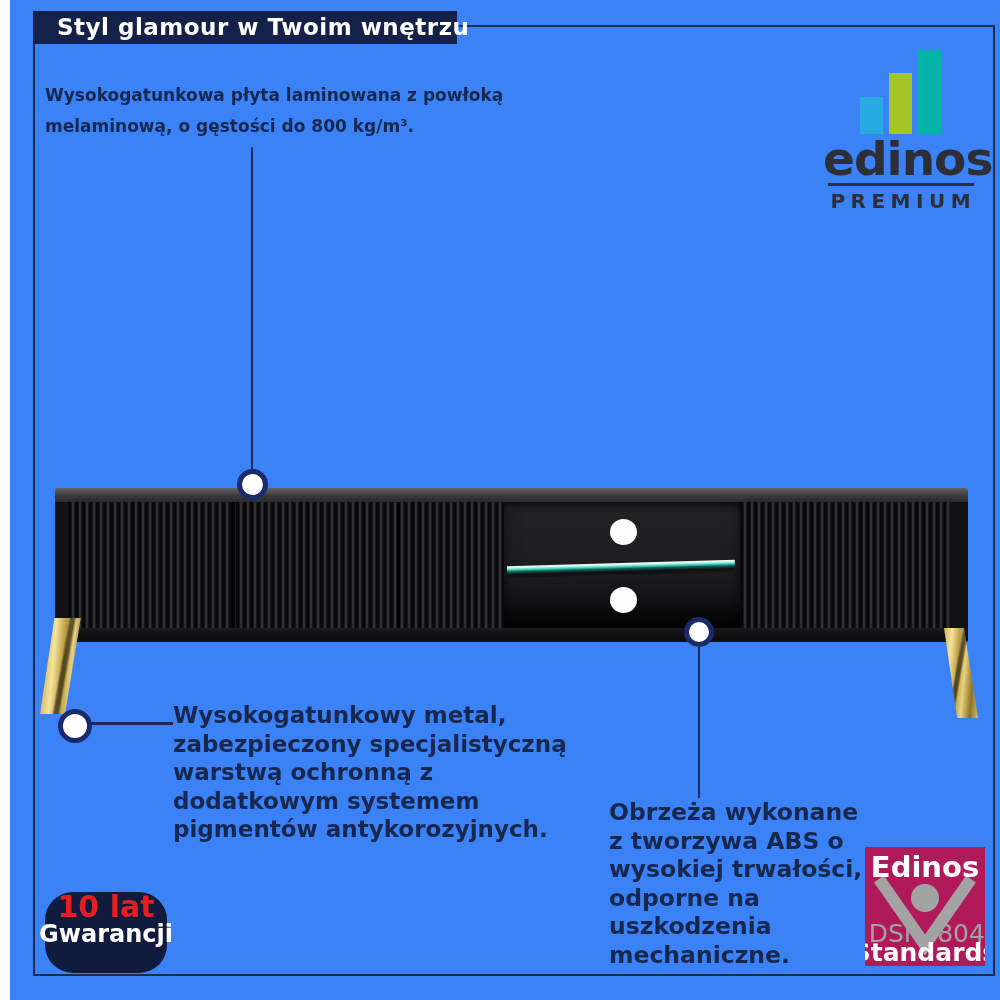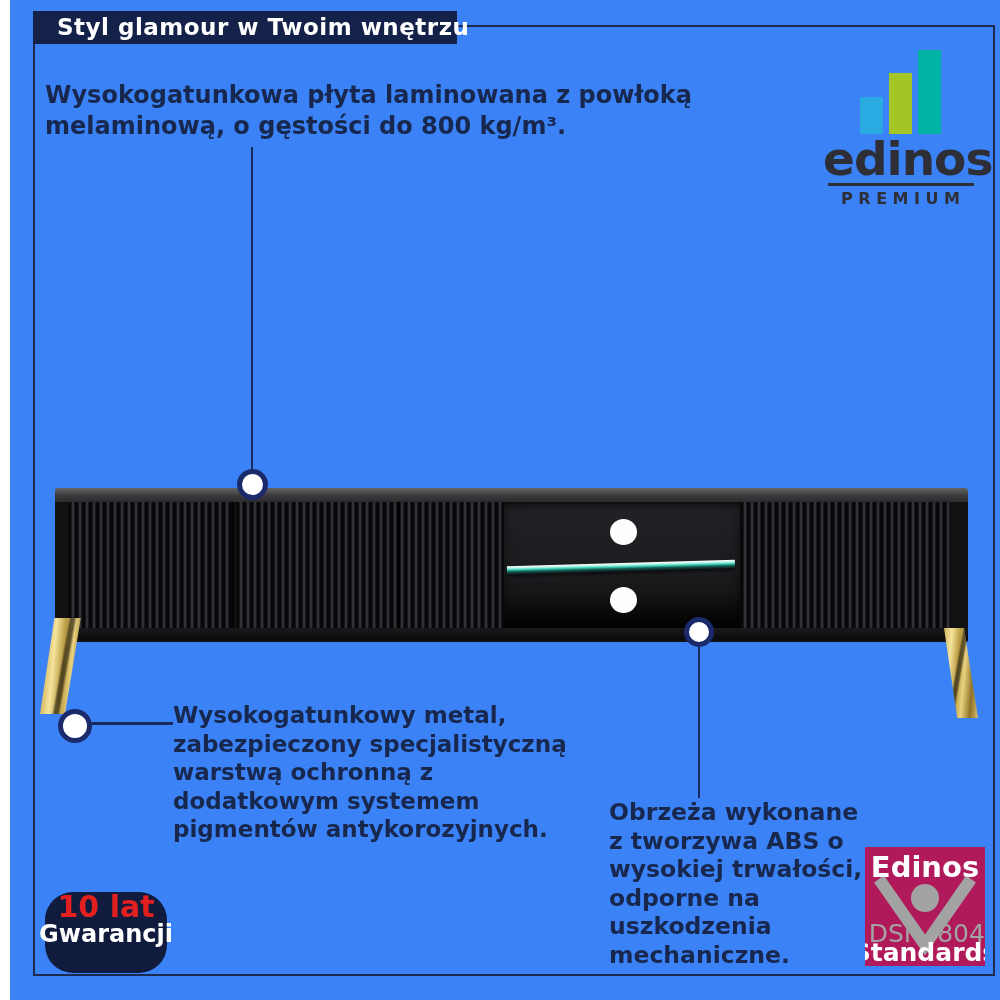--- a/index.html
+++ b/index.html
@@ -19,21 +19,21 @@
     position:absolute; left:23px; top:11px; width:424px; height:33px;
     background:#14224a; color:#ffffff;
     font-size:23px; font-weight:bold; line-height:33px;
     padding-left:24px; letter-spacing:.5px; white-space:nowrap;
   }
   
   .callout-text {
     position:absolute; color:#18274d; font-weight:bold;
     white-space:pre-line;
   }
-  .text-top   { left:35px;  top:80px;  font-size:24px; line-height:31px; }
+  .text-top   { left:35px;  top:80px;  font-size:17px; line-height:31px; }
   .text-metal { left:163px; top:701px; font-size:23px; line-height:28.5px; }
   .text-abs   { left:599px; top:798px; font-size:23.5px; line-height:28.5px; }
   
   .c-line { position:absolute; background:#1b2a5e; }
   .line-top   { left:241px; top:147px; width:2px;  height:322px; }
   .line-metal { left:81px;  top:722px; width:82px; height:3px;  }
   .line-abs   { left:688px; top:646px; width:2px;  height:152px; }
   .c-circle {
     position:absolute; border-radius:50%;
     background:#ffffff; border:5px solid #1b2a6b;
@@ -48,21 +48,21 @@
   .bar-blue  { left:37px; height:37px; background:#29abe2; }
   .bar-green { left:66px; height:61px; background:#a3c626; }
   .bar-teal  { left:95px; height:84px; width:24px; background:#00b3a4; }
   .brand-word {
     margin-top:3px; text-align:center; color:#2e2e36;
     font-size:47px; font-weight:800; letter-spacing:-1px; line-height:44px;
   }
   .brand-rule { margin:2px auto 0; width:146px; height:3px; background:#2e2e36; }
   .brand-tier {
     margin-top:3px; text-align:center; color:#2e2e36;
-    font-size:16px; font-weight:600; letter-spacing:5.5px; text-indent:5.5px;
+    font-size:20px; font-weight:600; letter-spacing:5.5px; text-indent:5.5px;
   }
   
   .tv { position:absolute; left:45px; top:488px; width:913px; height:232px; }
   .tv-top {
     position:absolute; left:0; top:0; width:913px; height:14px;
     background:linear-gradient(180deg,#646466 0%,#3a3a3c 55%,#2b2b2d 100%);
     border-radius:3px 3px 0 0;
   }
   .tv-body {
     position:absolute; left:0; top:14px; width:913px; height:140px;

